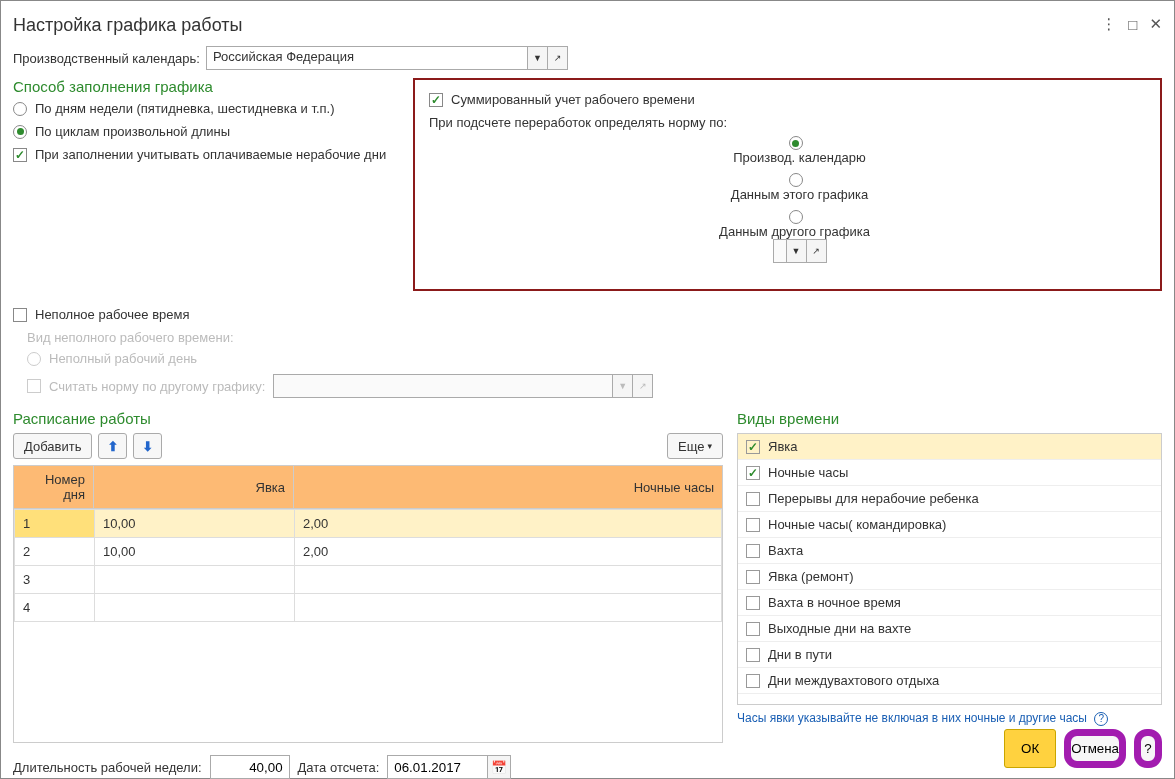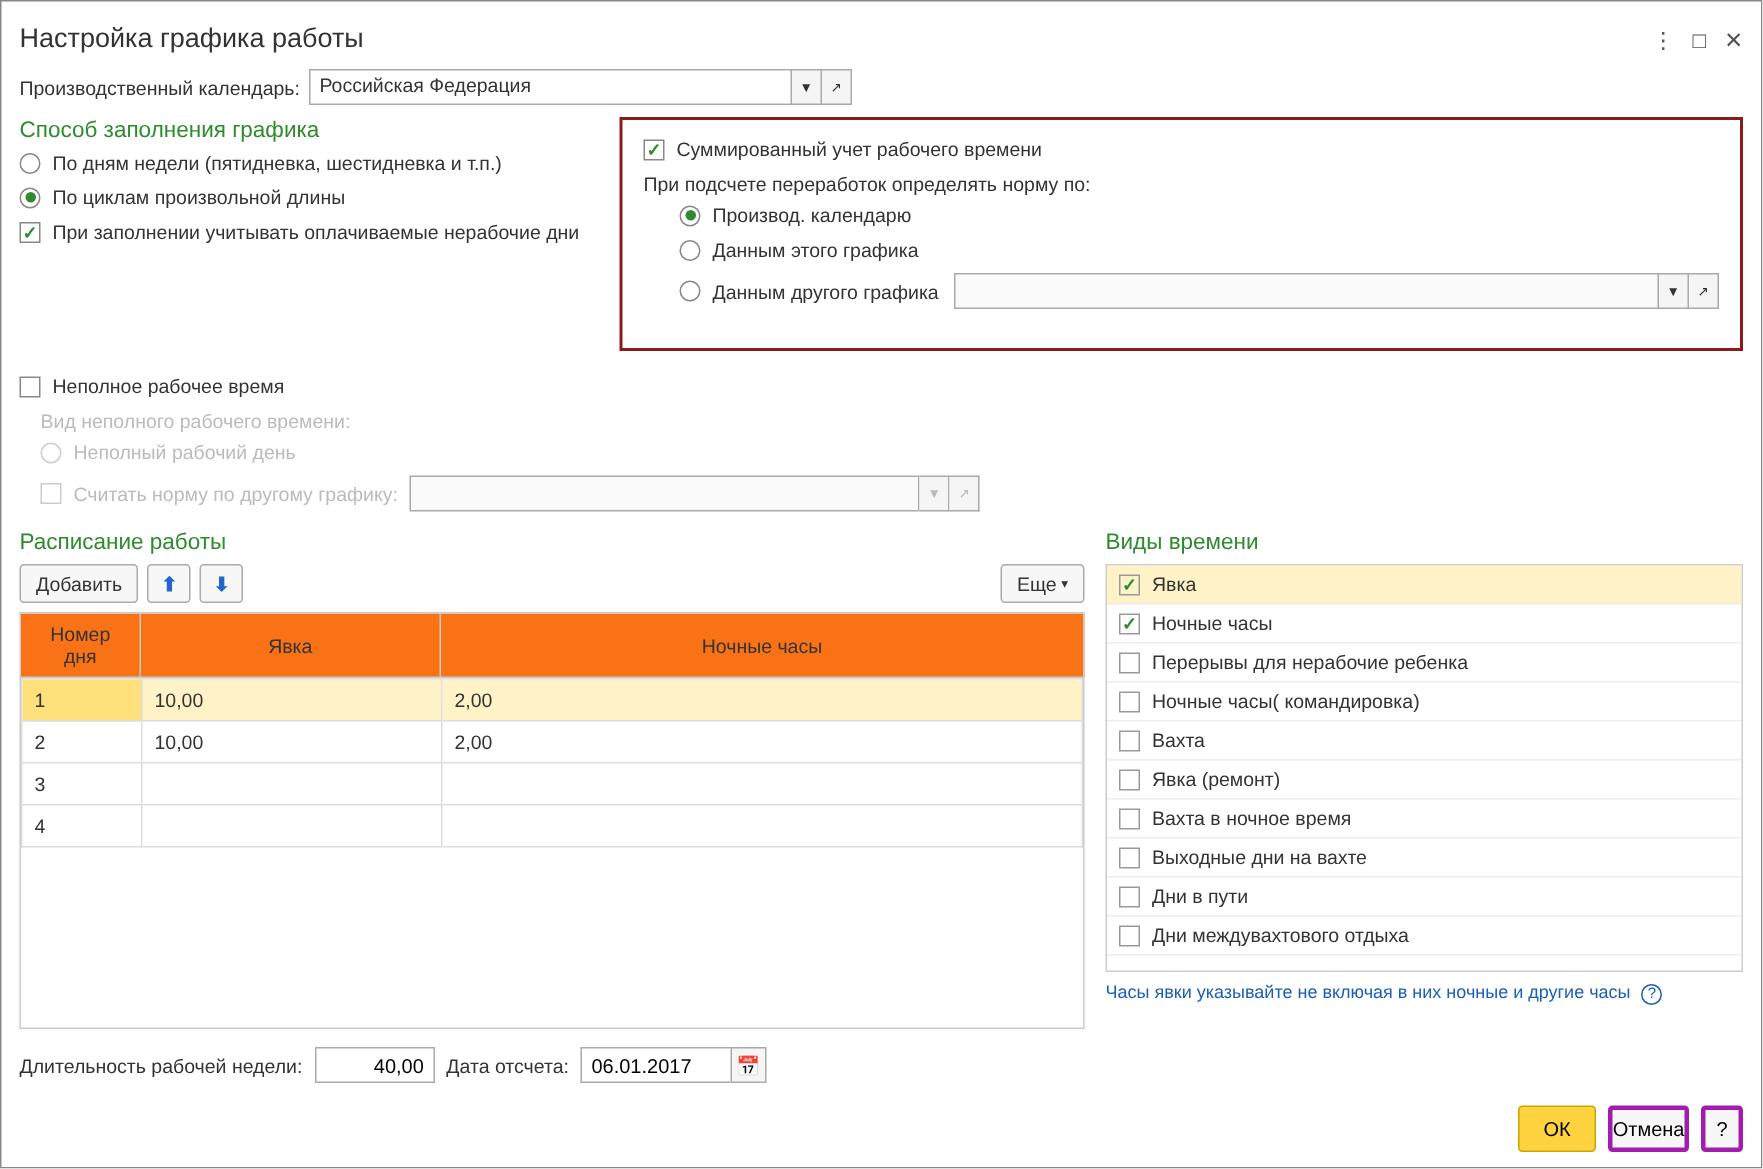--- a/index.html
+++ b/index.html
@@ -1,18 +1,18 @@
 <!DOCTYPE html>
 <html><head>
 <meta charset="utf-8">
 <style>
 * { box-sizing: border-box; margin: 0; padding: 0; }
 body { font-family: Arial, sans-serif; font-size: 13px; color: #333; background: #fff; }
 .window { width: 1175px; height: 779px; border: 1px solid #888; position: relative; padding: 10px 12px; }
-.titlebar { display: flex; justify-content: space-between; align-items: flex-end; padding: 4px 0 10px; }
+.titlebar { display: flex; justify-content: space-between; align-items: flex-start; padding: 4px 0 10px; }
 .title { font-size: 18px; }
 .winbtns { display: flex; gap: 12px; align-items: center; }
 .winbtn { cursor: pointer; font-size: 15px; color: #555; }
 
 .row { display: flex; align-items: center; margin-bottom: 6px; }
 .label { margin-right: 6px; }
 .select-field { display: flex; height: 24px; }
 .select-input { border: 1px solid #aaa; padding: 2px 6px; flex: 1; background: #fff; height: 24px; }
 .select-btn { width: 20px; height: 24px; border: 1px solid #aaa; border-left: none; display: flex; align-items: center; justify-content: center; font-size: 9px; background: #f5f5f5; cursor: pointer; }
 
@@ -23,37 +23,37 @@
 .section-title { color: #2e8b2e; font-size: 15px; margin-bottom: 6px; }
 
 .radio-row, .check-row { display: flex; align-items: center; margin-bottom: 8px; font-size: 13px; }
 .radio, .checkbox { width: 14px; height: 14px; border: 1px solid #888; margin-right: 8px; display: flex; align-items: center; justify-content: center; flex-shrink: 0; }
 .radio { border-radius: 50%; }
 .radio.checked::after { content: ""; width: 7px; height: 7px; border-radius: 50%; background: #2e8b2e; }
 .checkbox.checked { color: #2e8b2e; font-weight: bold; }
 .checkbox.checked::after { content: "✓"; font-size: 12px; line-height: 1; }
 
 .highlighted-box { border: 2px solid #8b1a1a; padding: 12px 14px 18px; }
-.indent { margin-left: 24px; }
+.indent { margin-left: 24px; flex-direction: column; }
 
 .disabled { color: #bbb; }
 .disabled .radio, .disabled .checkbox { border-color: #ccc; }
 
 .schedule-area { display: flex; gap: 14px; margin-top: 12px; }
 .schedule-left { width: 710px; }
 .schedule-right { flex: 1; }
 
 .toolbar { display: flex; align-items: center; justify-content: space-between; margin-bottom: 6px; }
 .toolbar-left { display: flex; gap: 6px; }
 .btn { border: 1px solid #aaa; background: #f7f7f7; padding: 4px 10px; height: 26px; cursor: pointer; border-radius: 3px; display: flex; align-items: center; }
 .btn.icon { padding: 4px 8px; }
 .btn.more::after { content: " ▾"; font-size: 9px; margin-left: 3px; }
 
 .table { border: 1px solid #ccc; width: 100%; border-collapse: collapse; }
-.table th { background: #f97316; border: 1px solid #ccc; padding: 6px 8px; text-align: center; font-weight: normal; }
+.table th { background: #fdba74; border: 1px solid #ccc; padding: 6px 8px; text-align: right; font-weight: normal; }
 .table td { border: 1px solid #ddd; padding: 6px 8px; }
 .table td.num { }
 .table tr.selected td { background: #fff2c7; }
 .table tr.selected td:first-child { background: #ffe07a; }
 .table-wrap { height: 234px; overflow: auto; border: 1px solid #ccc; border-top: none; }
 
 .types-list { border: 1px solid #ccc; height: 272px; overflow-y: scroll; }
 .type-row { display: flex; align-items: center; padding: 5px 8px; border-bottom: 1px solid #eee; }
 .type-row.selected { background: #fff2c7; }
 .type-row .checkbox { border-color: #999; }
@@ -63,21 +63,21 @@
 
 .footer-row { display: flex; align-items: center; margin-top: 12px; gap: 8px; }
 .text-input { border: 1px solid #aaa; height: 24px; padding: 2px 6px; }
 .text-input.right { text-align: right; width: 80px; }
 .date-field { display: flex; }
 .date-field .text-input { width: 100px; border-right: none; }
 .cal-btn { width: 24px; height: 24px; border: 1px solid #aaa; background: #f5f5f5; display: flex; align-items: center; justify-content: center; cursor: pointer; }
 
 .dialog-footer { position: absolute; bottom: 10px; right: 12px; display: flex; gap: 8px; }
 .btn-primary { background: #ffd23f; border: 1px solid #c9a500; padding: 5px 16px; border-radius: 3px; cursor: pointer; }
-.btn-secondary { background: #f7f7f7; border: 3px solid #a21caf; padding: 5px 0; border-radius: 3px; cursor: pointer; }
+.btn-secondary { background: #f7f7f7; border: 7px solid #a21caf; padding: 5px 0; border-radius: 13px; cursor: pointer; }
 .btn-help { width: 28px; }
 
 .arrow-up { color: #2266cc; font-weight: bold; }
 .arrow-down { color: #2266cc; font-weight: bold; }
 </style>
 </head>
 <body>
 
 <div class="window">
 

